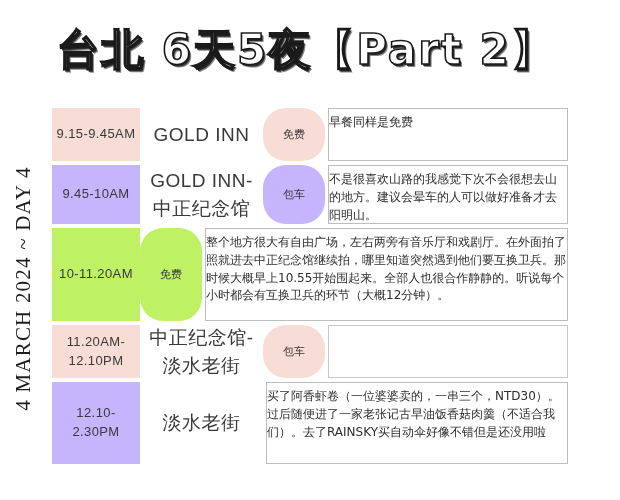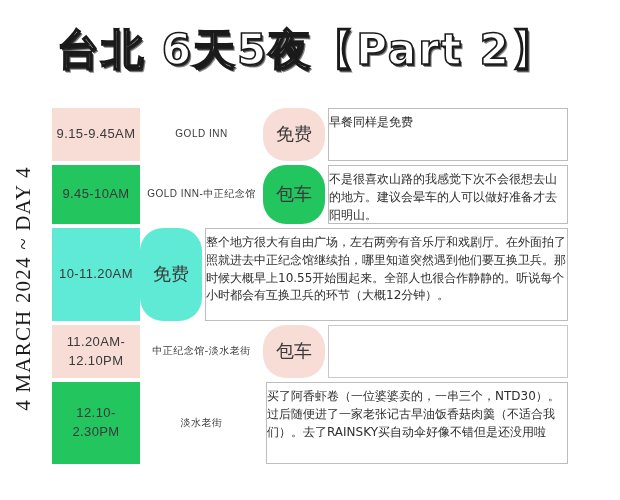--- a/index.html
+++ b/index.html
@@ -88,27 +88,27 @@
     width: 88px;
     flex: 0 0 88px;
     font-family: "Liberation Sans", sans-serif;
     letter-spacing: .4px;
     font-size: 13px;
   }
   .c-activity {
     width: 123px;
     flex: 0 0 123px;
     background: #ffffff;
-    font-size: 10px;
+    font-size: 19px;
     letter-spacing: .5px;
   }
   .c-cost {
     width: 62px;
     flex: 0 0 62px;
-    font-size: 18px;
+    font-size: 11px;
     flex-direction: column;
     line-height: 1.35;
     border-radius: 23px;
   }
   .c-desc {
     flex: 1 1 auto;
     border: 1px solid #bdbdbd;
     background: #ffffff;
     align-items: flex-start;
     justify-content: flex-start;
@@ -117,22 +117,22 @@
     font-size: 12px;
     line-height: 1.48;
     color: #2e2e2e;
     margin-left: 3px;
     font-family: "DejaVu Sans", sans-serif;
   }
   .c-desc.empty { border-color: #c9c9c9; }
 
   
   .tint-pink   .c-time, .tint-pink   .c-cost { background: #f8dcd6; }
-  .tint-orange .c-time, .tint-orange .c-cost { background: #22c55e; }
-  .tint-green  .c-time, .tint-green  .c-cost { background: #5eead4; }
+  .tint-orange .c-time, .tint-orange .c-cost { background: #c4b5fd; }
+  .tint-green  .c-time, .tint-green  .c-cost { background: #bef264; }
 
   .r1 { height: 53px; }
   .r2 { height: 59px; }
   .r3 { height: 93px; }
   .r4 { height: 53px; }
   .r5 { height: 82px; }
 </style>
 </head>
 <body>
 

